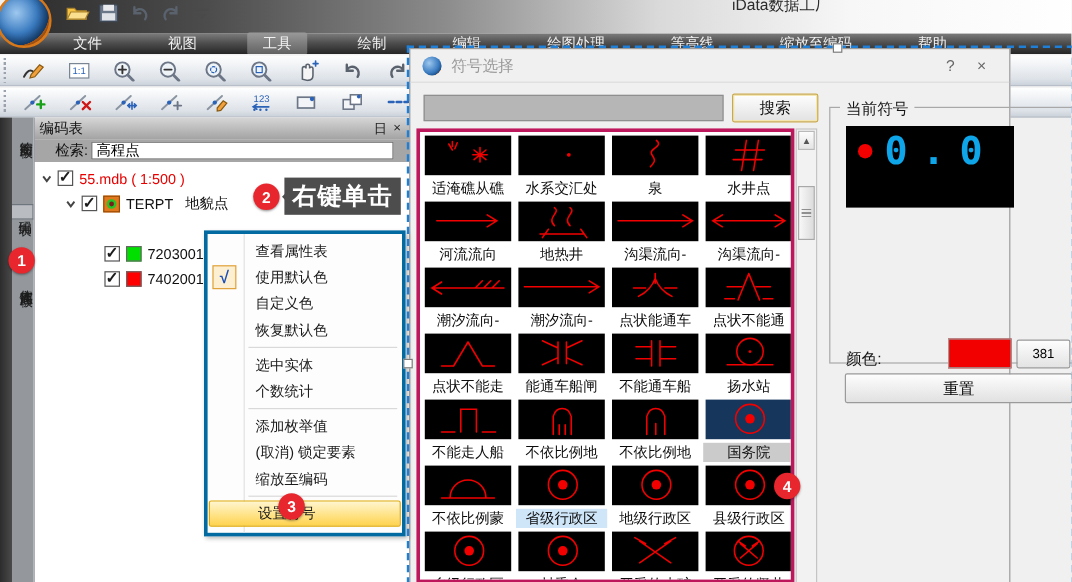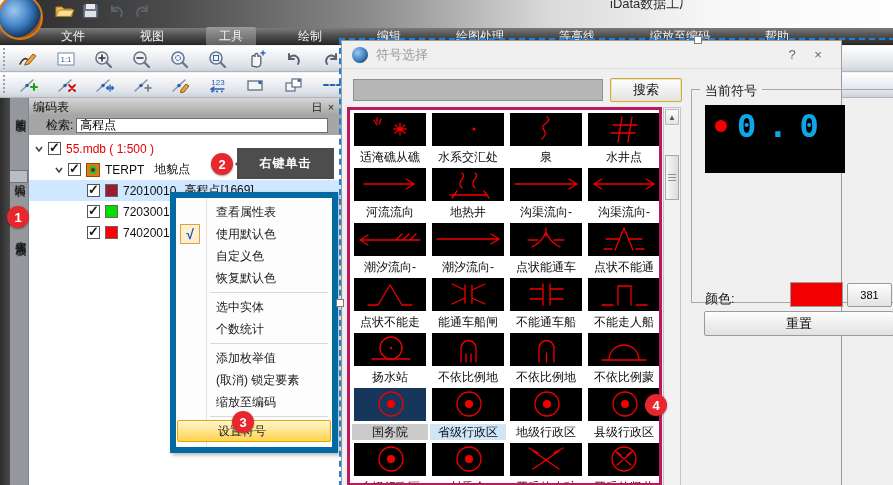--- a/index.html
+++ b/index.html
@@ -57,25 +57,25 @@
   .layer-ico { width:14px; height:14px; background:#e0781e; border:1px solid #9a4a00; margin-right:5px; flex:none;
     display:flex; align-items:center; justify-content:center; }
   .layer-ico i { width:8px; height:8px; border-radius:50%; border:2px solid #27c427; background:#7a1f1f; }
   .red-text { color:#e80000; }
 
   
   .badge { position:absolute; width:22px; height:22px; border-radius:50%; background:#e8262d; color:#fff;
     font-size:13px; font-weight:bold; display:flex; align-items:center; justify-content:center; z-index:60;
     box-shadow:0 1px 2px rgba(0,0,0,.4); }
   #tooltip { left:237px; top:148px; width:97px; height:31px; background:#4d4d4d; color:#fff; z-index:55;
-    font-size:12px; font-weight:bold; display:flex; align-items:center; justify-content:center; letter-spacing:1px; }
+    font-size:20px; font-weight:bold; display:flex; align-items:center; justify-content:center; letter-spacing:1px; }
   #tooltip:before { content:""; position:absolute; left:-8px; top:10px; border:6px solid transparent; border-right-color:#4d4d4d; }
 
   
-  #context-menu { left:170px; top:192px; width:168px; background:#fdfdfd; border:6px solid #0369a1;
+  #context-menu { left:170px; top:192px; width:168px; background:#fdfdfd; border:3px solid #0369a1;
     box-shadow:2px 2px 4px rgba(0,0,0,.3); z-index:50; padding:3px 0; }
   #context-menu:before { content:""; position:absolute; left:30px; top:0; bottom:0; width:1px; background:#e2e2e2; }
   .cm-item { position:relative; height:22px; display:flex; align-items:center; font-size:12px; color:#1a1a1a; }
   .cm-text { margin-left:40px; white-space:nowrap; }
   .cm-sep { height:1px; background:#d9d9d9; margin:3px 4px 3px 34px; }
   .cm-check { position:absolute; left:4px; top:1px; width:20px; height:20px; border:1px solid #e0a23c; background:#fcefd2;
     color:#1b4fb8; font-weight:bold; font-size:14px; display:flex; align-items:center; justify-content:center; }
   .cm-hl { background:linear-gradient(#fff6cf,#ffd34e); border:1px solid #e0a800; border-radius:2px; margin:2px 1px; height:22px; }
   .cm-hl .cm-text { font-weight:normal; }
 
@@ -332,27 +332,20 @@
           <path d="M2 3 l3 4 3-4" fill="none" stroke="#444" stroke-width="1.6"></path>
         </svg>
       <span class="cbx"></span>
       <span class="layer-ico">
           <i></i>
         </span>
       <span>TERPT</span>
       <span style="width:10px;"></span>
       <span>地貌点</span>
     </div>
-    <div class="trow sel" style="top:45px;padding-left:58px;">
-      <span class="cbx"></span>
-      <span class="swatch" style="background: rgb(155, 27, 48);"></span>
-      <span>72010010</span>
-      <span style="width:8px;"></span>
-      <span>高程点[1669]</span>
-    </div>
     <div class="trow" style="top:66px;padding-left:58px;">
       <span class="cbx"></span>
       <span class="swatch" style="background: rgb(0, 223, 0);"></span>
       <span>72030010</span>
       <span style="width:8px;"></span>
       <span>特</span>
     </div>
     <div class="trow" style="top:87px;padding-left:58px;">
       <span class="cbx"></span>
       <span class="swatch" style="background: rgb(254, 0, 0);"></span>
@@ -534,67 +527,67 @@
           <div class="tile">
             <svg width="72" height="33" viewBox="0 0 72 33" fill="none" stroke="#f20000" stroke-width="1.3" stroke-linecap="round">
               <path d="M33 6 v21 M40 6 v21 M33 11 h-13 M33 21 h-13 M40 11 h13 M40 21 h13"></path>
             </svg>
           </div>
           <div class="clabel">不能通车船</div>
         </div>
         <div class="cell">
           <div class="tile">
             <svg width="72" height="33" viewBox="0 0 72 33" fill="none" stroke="#f20000" stroke-width="1.3" stroke-linecap="round">
-              <path d="M30 27 V8 h13 V27 M14 27 h11 M48 27 h11"></path>
-            </svg>
-          </div>
-          <div class="clabel">不能走人船</div>
-        </div>
-        <div class="cell">
-          <div class="tile">
-            <svg width="72" height="33" viewBox="0 0 72 33" fill="none" stroke="#f20000" stroke-width="1.3" stroke-linecap="round">
               <circle cx="37" cy="15" r="11"></circle>
               <circle cx="37" cy="15" r="1.2" fill="#f20000" stroke="none"></circle>
               <path d="M18 26 h38"></path>
             </svg>
           </div>
           <div class="clabel">扬水站</div>
         </div>
         <div class="cell">
           <div class="tile">
             <svg width="72" height="33" viewBox="0 0 72 33" fill="none" stroke="#f20000" stroke-width="1.3" stroke-linecap="round">
+              <path d="M30 27 V8 h13 V27 M14 27 h11 M48 27 h11"></path>
+            </svg>
+          </div>
+          <div class="clabel">不能走人船</div>
+        </div>
+        <div class="cell">
+          <div class="tile">
+            <svg width="72" height="33" viewBox="0 0 72 33" fill="none" stroke="#f20000" stroke-width="1.3" stroke-linecap="round">
               <path d="M29 29 V14 a8 10 0 0 1 15 0 V29 M34 21 v8 M39 21 v8"></path>
             </svg>
           </div>
           <div class="clabel">不依比例地</div>
         </div>
         <div class="cell">
           <div class="tile">
             <svg width="72" height="33" viewBox="0 0 72 33" fill="none" stroke="#f20000" stroke-width="1.3" stroke-linecap="round">
               <path d="M29 29 V14 a8 10 0 0 1 15 0 V29 M36.5 20 v9"></path>
             </svg>
           </div>
           <div class="clabel">不依比例地</div>
-        </div>
-        <div class="cell">
-          <div class="tile">
-            <svg width="72" height="33" viewBox="0 0 72 33" fill="none" stroke="#f20000" stroke-width="1.3" stroke-linecap="round">
-              <path d="M14 27 h44 M21 27 a15 15 0 0 1 30 0"></path>
-            </svg>
-          </div>
-          <div class="clabel">不依比例蒙</div>
         </div>
         <div class="cell sel">
           <div class="tile">
             <svg width="72" height="33" viewBox="0 0 72 33" fill="none" stroke="#f20000" stroke-width="1.3" stroke-linecap="round">
               <circle cx="37" cy="16" r="12"></circle>
               <circle cx="37" cy="16" r="4" fill="#f20000" stroke="none"></circle>
             </svg>
           </div>
           <div class="clabel">国务院</div>
+        </div>
+        <div class="cell">
+          <div class="tile">
+            <svg width="72" height="33" viewBox="0 0 72 33" fill="none" stroke="#f20000" stroke-width="1.3" stroke-linecap="round">
+              <path d="M14 27 h44 M21 27 a15 15 0 0 1 30 0"></path>
+            </svg>
+          </div>
+          <div class="clabel">不依比例蒙</div>
         </div>
         <div class="cell hov">
           <div class="tile">
             <svg width="72" height="33" viewBox="0 0 72 33" fill="none" stroke="#f20000" stroke-width="1.3" stroke-linecap="round">
               <circle cx="37" cy="16" r="12"></circle>
               <circle cx="37" cy="16" r="4" fill="#f20000" stroke="none"></circle>
             </svg>
           </div>
           <div class="clabel">省级行政区</div>
         </div>

